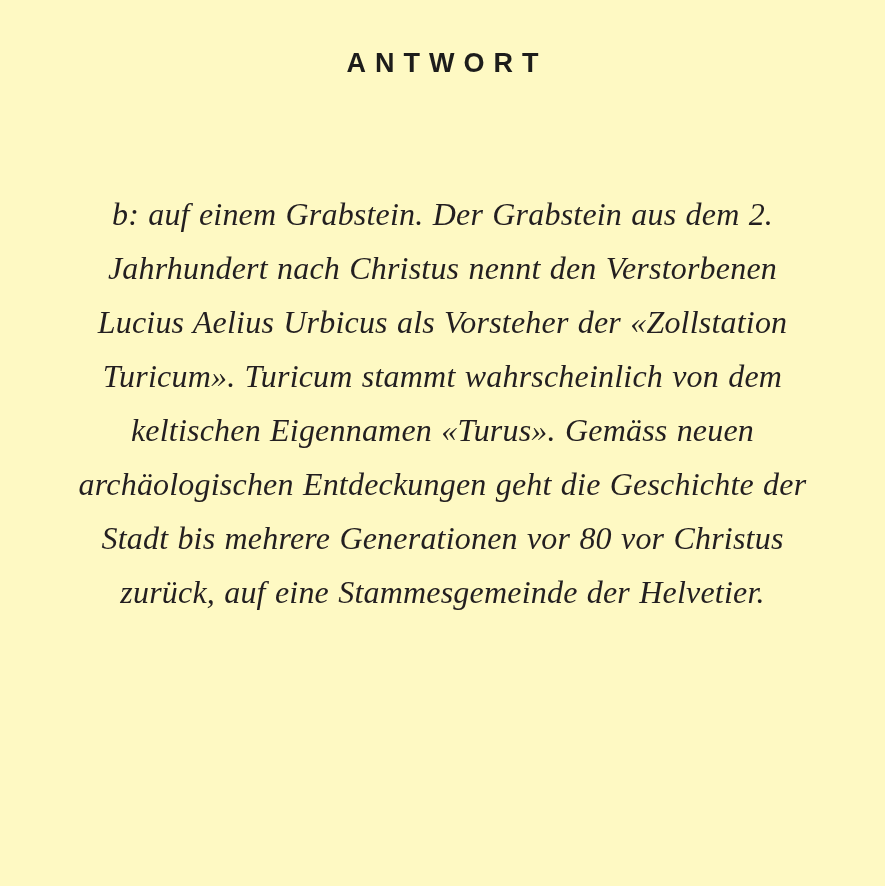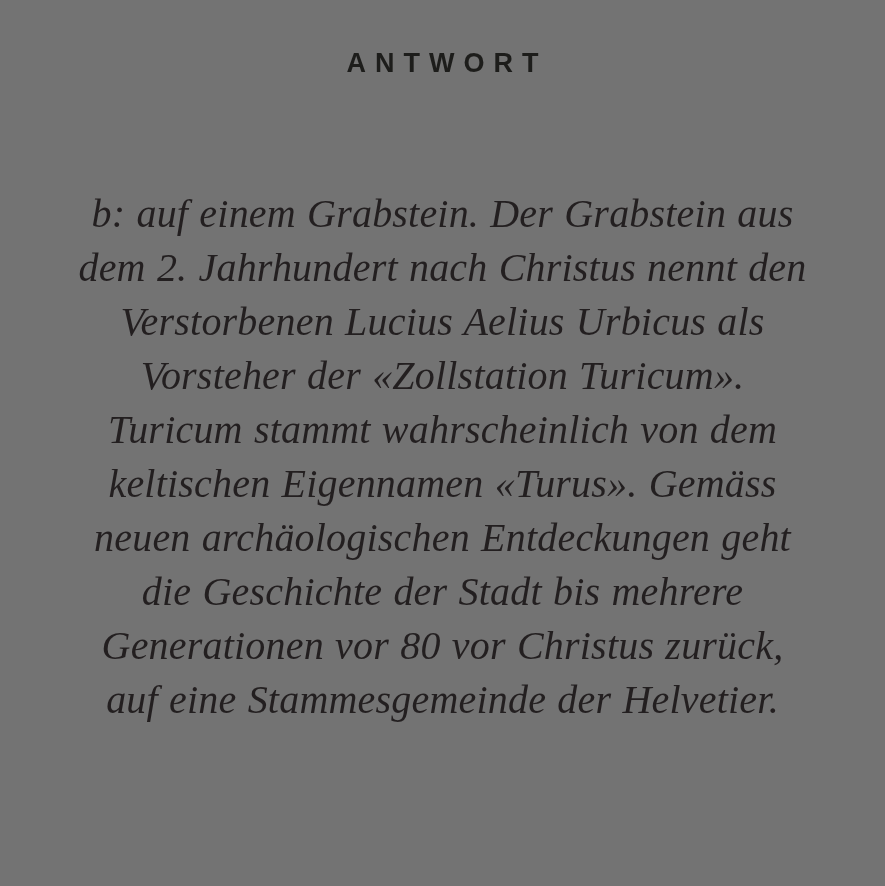--- a/index.html
+++ b/index.html
@@ -10,21 +10,21 @@
     width: 885px;
     height: 886px;
     background: #fdf1e9;
     font-family: "Liberation Serif", serif;
     overflow: hidden;
   }
   .card {
     width: 885px;
     height: 886px;
     box-sizing: border-box;
-    background: #737373;
+    background: #fef9c3;
     display: flex;
     flex-direction: column;
     align-items: center;
   }
   .heading {
     margin-top: 48px;
     font-family: "Liberation Sans", sans-serif;
     font-size: 27px;
     font-weight: 700;
     letter-spacing: 9px;
@@ -32,21 +32,21 @@
     text-align: center;
     text-transform: uppercase;
     text-indent: 9px;
   }
   .answer-body {
     margin-top: 108px;
     width: 730px;
     text-align: center;
     font-family: "Liberation Serif", serif;
     font-style: italic;
-    font-size: 40px;
+    font-size: 32px;
     line-height: 54px;
     color: #231f20;
     letter-spacing: 0.2px;
     word-spacing: 1px;
   }
 </style>
 </head>
 <body>
 
 <div class="card">

